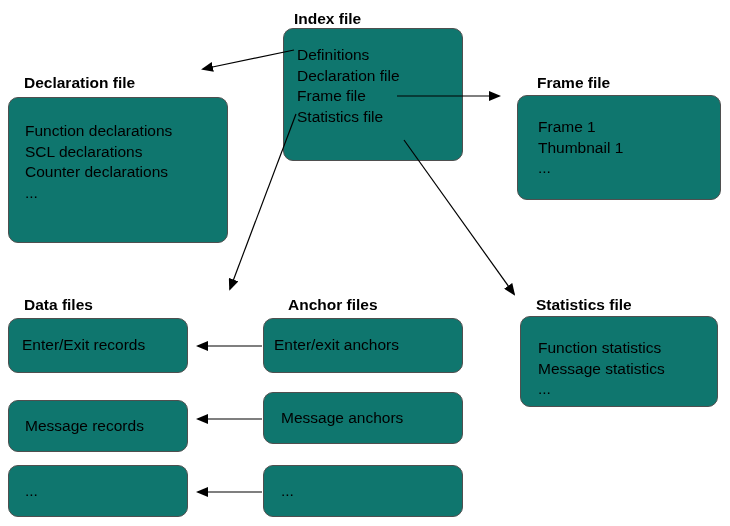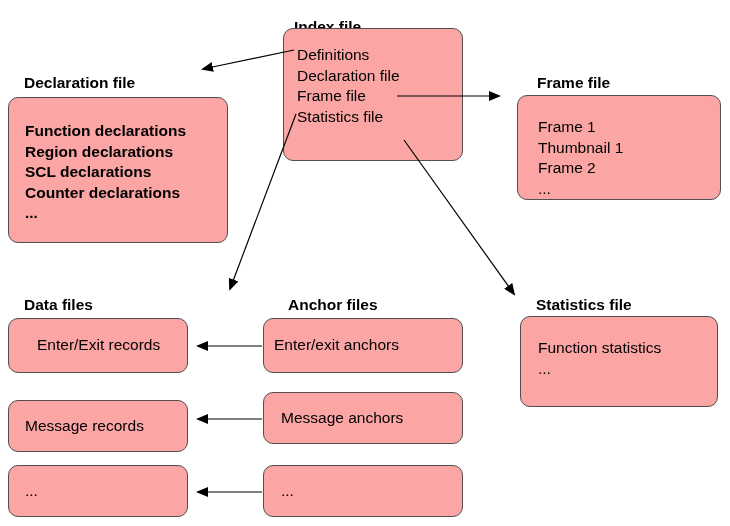--- a/index.html
+++ b/index.html
@@ -20,46 +20,46 @@
     position: absolute;
     font-size: 15.5px;
     font-weight: bold;
     line-height: 18px;
     white-space: nowrap;
   }
   .node {
     position: absolute;
     border: 1px solid #4f4f4f;
     border-radius: 10px;
-    background: #fca5a5;
+    background: #0f766e;
     box-sizing: border-box;
   }
   .node .line {
     font-size: 15.5px;
     line-height: 20.5px;
     white-space: nowrap;
   }
   
   #index-box        { left: 283px; top: 28px;  width: 180px; height: 133px; padding: 16px 0 0 13px; }
-  #declaration-box  { left: 8px;   top: 97px;  width: 220px; height: 146px; padding: 23px 0 4px 16px; font-weight: bold; }
+  #declaration-box  { left: 8px;   top: 97px;  width: 220px; height: 146px; padding: 23px 0 4px 16px; }
   #frame-box        { left: 517px; top: 95px;  width: 204px; height: 105px; padding: 21px 0 0 20px; }
   #statistics-box   { left: 520px; top: 316px; width: 198px; height: 91px;  padding: 21px 0 12px 17px; }
   
   .small-node {
     display: flex;
     align-items: center;
   }
-  #data-box-0   { left: 8px;   top: 318px; width: 180px; height: 55px; padding-left: 28px; }
+  #data-box-0   { left: 8px;   top: 318px; width: 180px; height: 55px; padding-left: 13px; }
   #data-box-1   { left: 8px;   top: 392px; width: 180px; height: 52px; padding-left: 16px; margin-top: 8px; }
   #data-box-2   { left: 8px;   top: 465px; width: 180px; height: 52px; padding-left: 16px; }
   #anchor-box-0 { left: 263px; top: 318px; width: 200px; height: 55px; padding-left: 10px; }
   #anchor-box-1 { left: 263px; top: 392px; width: 200px; height: 52px; padding-left: 17px; align-items: center; }
   #anchor-box-2 { left: 263px; top: 465px; width: 200px; height: 52px; padding-left: 17px; }
 
-  #index-title        { left: 294px; top: 18px; }
+  #index-title        { left: 294px; top: 10px; }
   #declaration-title  { left: 24px;  top: 74px; }
   #frame-title        { left: 537px; top: 74px; }
   #data-files-title   { left: 24px;  top: 296px; }
   #anchor-files-title { left: 288px; top: 296px; }
   #statistics-title   { left: 536px; top: 296px; }
 
   #arrow-layer {
     position: absolute;
     left: 0;
     top: 0;
@@ -84,35 +84,34 @@
 
   <div class="node" id="index-box">
     <div class="line">Definitions</div>
     <div class="line">Declaration file</div>
     <div class="line">Frame file</div>
     <div class="line">Statistics file</div>
   </div>
 
   <div class="node" id="declaration-box">
     <div class="line">Function declarations</div>
-    <div class="line">Region declarations</div>
     <div class="line">SCL declarations</div>
     <div class="line">Counter declarations</div>
     <div class="line">...</div>
   </div>
 
   <div class="node" id="frame-box">
     <div class="line">Frame 1</div>
     <div class="line">Thumbnail 1</div>
-    <div class="line">Frame 2</div>
     <div class="line">...</div>
   </div>
 
   <div class="node" id="statistics-box">
     <div class="line">Function statistics</div>
+    <div class="line">Message statistics</div>
     <div class="line">...</div>
   </div>
 
   <div class="node small-node" id="data-box-0">
     <span class="line">Enter/Exit records</span>
   </div>
   <div class="node small-node" id="data-box-1">
     <span class="line">Message records</span>
   </div>
   <div class="node small-node" id="data-box-2">

